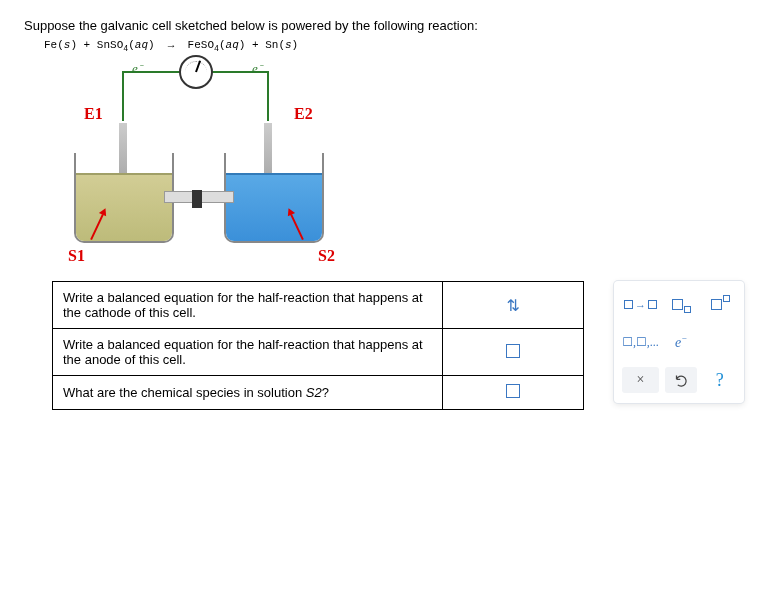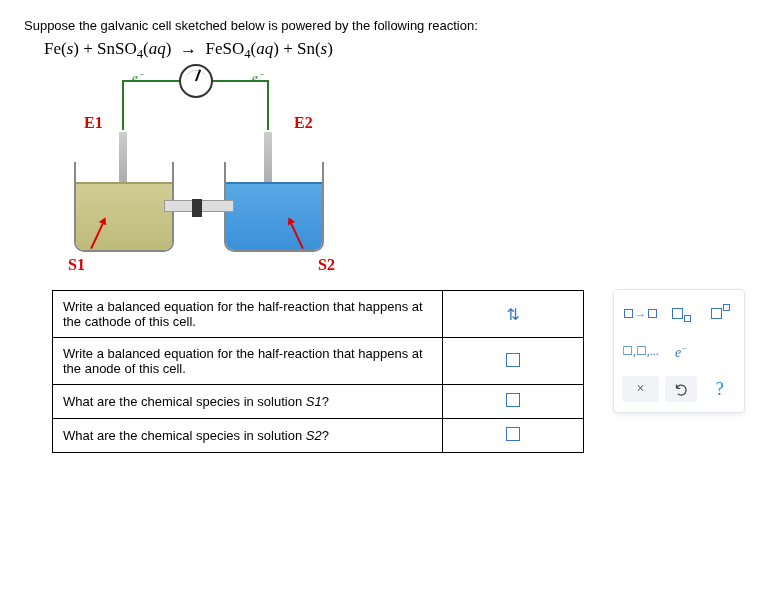--- a/index.html
+++ b/index.html
@@ -5,21 +5,21 @@
   * { box-sizing: border-box; }
   body {
     font-family: Arial, Helvetica, sans-serif;
     font-size: 13px;
     color: #000;
     margin: 0;
     padding: 18px 24px;
     width: 768px;
   }
   .prompt { margin-bottom: 4px; }
-  .equation { margin: 6px 0 10px 20px; font-family: Liberation Serif, serif; font-size: 17px; }
+  .equation { margin: 6px 0 10px 20px; font-family: Liberation Mono, monospace; font-size: 11px; }
   .sub { font-size: 0.75em; vertical-align: sub; }
   .ital { font-style: italic; }
   .diagram-wrap {
     position: relative;
     width: 300px;
     height: 200px;
     margin: 0 0 18px 40px;
   }
   
   .beaker {
@@ -242,24 +242,20 @@
     <tbody id="q-rows">
         <tr>
           <td class="qcell">Write a balanced equation for the half-reaction that happens at the cathode of this cell.</td>
           <td class="acell"><span style="color: rgb(58, 119, 194); font-size: 16px;">⇅</span></td>
         </tr>
         <tr>
           <td class="qcell">Write a balanced equation for the half-reaction that happens at the anode of this cell.</td>
           <td class="acell"><span class="answer-box"></span></td>
         </tr>
         <tr>
-          <td class="qcell">What are the chemical species in solution <i>S1</i>?</td>
-          <td class="acell"><span class="answer-box"></span></td>
-        </tr>
-        <tr>
           <td class="qcell">What are the chemical species in solution <i>S2</i>?</td>
           <td class="acell"><span class="answer-box"></span></td>
         </tr>
       </tbody>
   </table>
 
   <div class="toolbox">
     <div class="tool">
       <span class="mini-box"></span>
         <span class="arrow-r">→</span>

